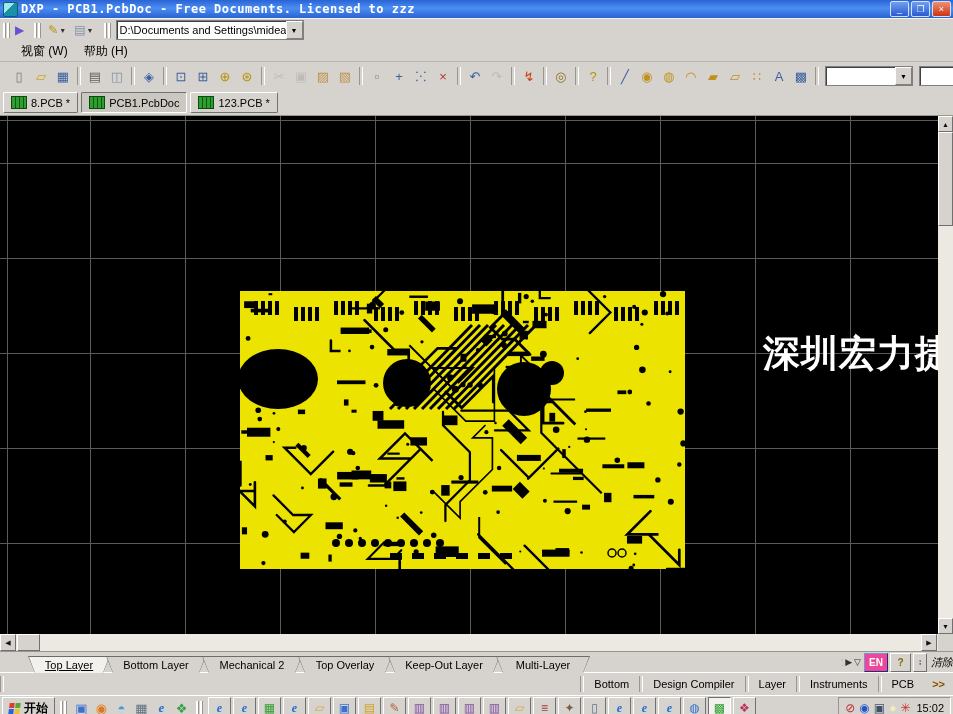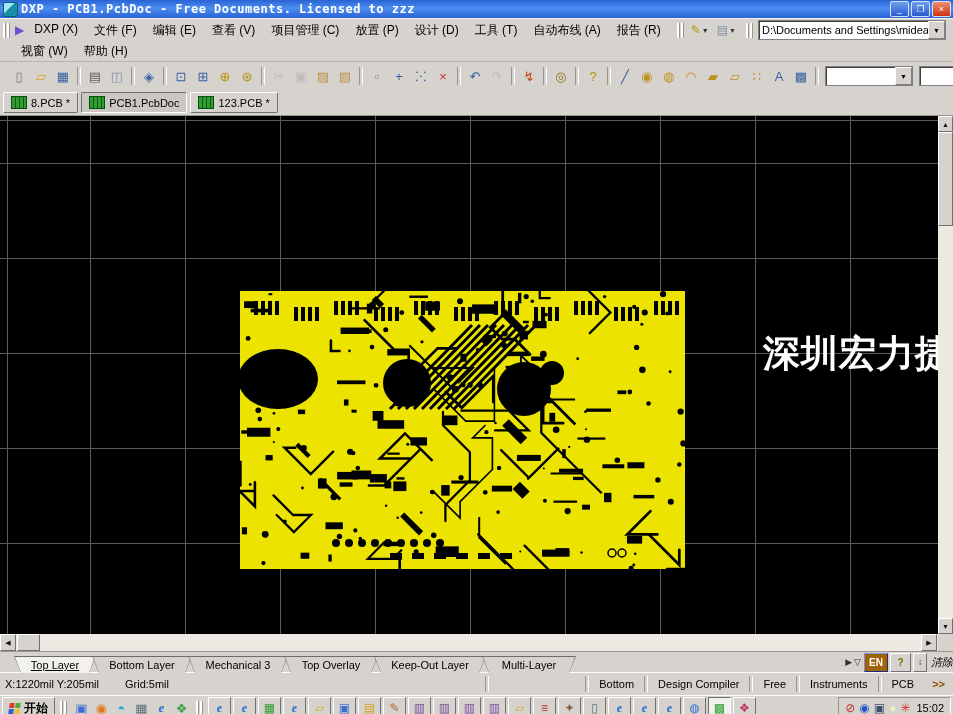--- a/index.html
+++ b/index.html
@@ -68,31 +68,31 @@
   #vscroll .down{position:absolute;bottom:0;left:0;width:13px;height:14px;}
   #vthumb{position:absolute;left:0;top:16px;width:13px;height:92px;background:#d6d3ce;
     border:1px solid;border-color:#fff #707070 #707070 #fff;}
   #hscroll{position:absolute;left:0;bottom:0;width:938px;height:17px;background:#ece9e2;}
   #hscroll .left{position:absolute;left:0;top:0;width:14px;height:15px;}
   #hscroll .right{position:absolute;right:1px;top:0;width:14px;height:15px;}
   #hthumb{position:absolute;left:17px;top:0;width:21px;height:15px;background:#d6d3ce;
     border:1px solid;border-color:#fff #707070 #707070 #fff;}
   #sb-corner{position:absolute;right:0;bottom:0;width:15px;height:17px;background:#d6d3ce;}
   
-  #layertabs{height:20px;border-top:1px solid #9a968f;position:relative;padding-left:14px;}
+  #layertabs{height:20px;border-top:1px solid #9a968f;position:relative;padding-left:28px;}
   .ltab{height:17px;margin-right:-4px;position:relative;
     clip-path:polygon(0 0,100% 0,calc(100% - 7px) 100%,7px 100%);background:#6e6a64;}
   .ltab .in{position:absolute;inset:1px 1px 0 1px;clip-path:polygon(0 0,100% 0,calc(100% - 6px) 100%,6px 100%);
     background:#d6d3ce;display:flex;align-items:center;justify-content:center;padding:0 12px;font-size:11px;white-space:nowrap;}
   .ltab.active .in{background:#f2f1ed;text-decoration:underline;}
   #layer-right{position:absolute;right:0;top:0;height:20px;display:flex;align-items:center;gap:2px;}
   .lr-icon{font-size:9px;padding:0 1px;}
   .lang-btn{height:17px;display:flex;align-items:center;justify-content:center;
     background:#d6d3ce;border:1px solid;border-color:#fff #707070 #707070 #fff;font-size:10px;}
-  #en-badge{width:22px;background:#a16207;color:#fff;font-weight:bold;border-color:#7c90e0 #1c2f80 #1c2f80 #7c90e0;text-align:center;}
+  #en-badge{width:22px;background:#ec4899;color:#fff;font-weight:bold;border-color:#7c90e0 #1c2f80 #1c2f80 #7c90e0;text-align:center;}
   #lang-help{width:19px;color:#7a6a00;font-weight:bold;}
   #lang-menu{width:12px;font-size:8px;letter-spacing:0;}
   #lang-clear{font-size:11px;white-space:nowrap;padding-left:2px;font-style:italic;}
   
   #statusbar{height:22px;display:flex;align-items:center;border-top:1px solid #fff;}
   #status-left{width:480px;padding-left:5px;display:flex;gap:26px;font-size:11px;}
   .vdiv{width:2px;height:16px;border-left:1px solid #9a968f;border-right:1px solid #fff;}
   #status-spacer{flex:1;}
   .panel-btn{padding:0 10px;font-size:11px;height:18px;display:flex;align-items:center;white-space:nowrap;}
   #panel-more{padding:0 8px;color:#8a5000;font-weight:bold;}
@@ -121,32 +121,20 @@
   <span id="capbtns" style="display:flex;">
       <span class="cap-btn">_</span>
       <span class="cap-btn">❐</span>
       <span class="cap-btn close">×</span>
     </span>
 </div>
 
 <div id="menurow1" class="bar">
   <span class="grip"></span>
   <span class="dxp-arrow">▶</span>
-  <span id="menu1" style="display:flex;">
-      <span class="menu-item">DXP (X)</span>
-      <span class="menu-item">文件 (F)</span>
-      <span class="menu-item">编辑 (E)</span>
-      <span class="menu-item">查看 (V)</span>
-      <span class="menu-item">项目管理 (C)</span>
-      <span class="menu-item">放置 (P)</span>
-      <span class="menu-item">设计 (D)</span>
-      <span class="menu-item">工具 (T)</span>
-      <span class="menu-item">自动布线 (A)</span>
-      <span class="menu-item">报告 (R)</span>
-    </span>
   <span class="grip" style="margin-left:8px;"></span>
   <span id="minitools" style="display:flex;">
       <span class="mini-tool">
         <span class="g" style="color: rgb(184, 144, 0);">✎</span>
         <span class="arr">▼</span>
       </span>
       <span class="mini-tool">
         <span class="g" style="color: rgb(128, 144, 168);">▤</span>
         <span class="arr">▼</span>
       </span>
@@ -531,21 +519,21 @@
 
 <div id="layertabs" class="bar">
   <span id="ltabs" style="display:flex;align-items:flex-end;height:20px;padding-top:2px;">
       <span class="ltab active" style="min-width: 82px;">
         <span class="in">Top Layer</span>
       </span>
       <span class="ltab" style="min-width: 100px;">
         <span class="in">Bottom Layer</span>
       </span>
       <span class="ltab" style="min-width: 100px;">
-        <span class="in">Mechanical 3</span>
+        <span class="in">Mechanical 2</span>
       </span>
       <span class="ltab" style="min-width: 94px;">
         <span class="in">Top Overlay</span>
       </span>
       <span class="ltab" style="min-width: 112px;">
         <span class="in">Keep-Out Layer</span>
       </span>
       <span class="ltab" style="min-width: 94px;">
         <span class="in">Multi-Layer</span>
       </span>
@@ -557,33 +545,29 @@
         <span class="lr-icon" style="color: rgb(48, 48, 48);">▽</span>
       </span>
     <span id="en-badge" class="lang-btn">EN</span>
     <span id="lang-help" class="lang-btn">?</span>
     <span id="lang-menu" class="lang-btn">⁞</span>
     <span id="lang-clear">清除</span>
   </span>
 </div>
 
 <div id="statusbar">
-  <span id="status-left">
-    <span>X:1220mil Y:205mil</span>
-    <span>Grid:5mil</span>
-  </span>
   <span class="vdiv"></span>
   <span id="status-spacer"></span>
   <span class="vdiv"></span>
   <span id="panels" style="display:flex;align-items:center;">
       <span class="panel-btn">Bottom</span>
       <span class="vdiv"></span>
       <span class="panel-btn">Design Compiler</span>
       <span class="vdiv"></span>
-      <span class="panel-btn">Free</span>
+      <span class="panel-btn">Layer</span>
       <span class="vdiv"></span>
       <span class="panel-btn">Instruments</span>
       <span class="vdiv"></span>
       <span class="panel-btn">PCB</span>
     </span>
   <span id="panel-more" class="panel-btn">&gt;&gt;</span>
 </div>
 
 <div id="taskbar">
   <span id="start-btn">

